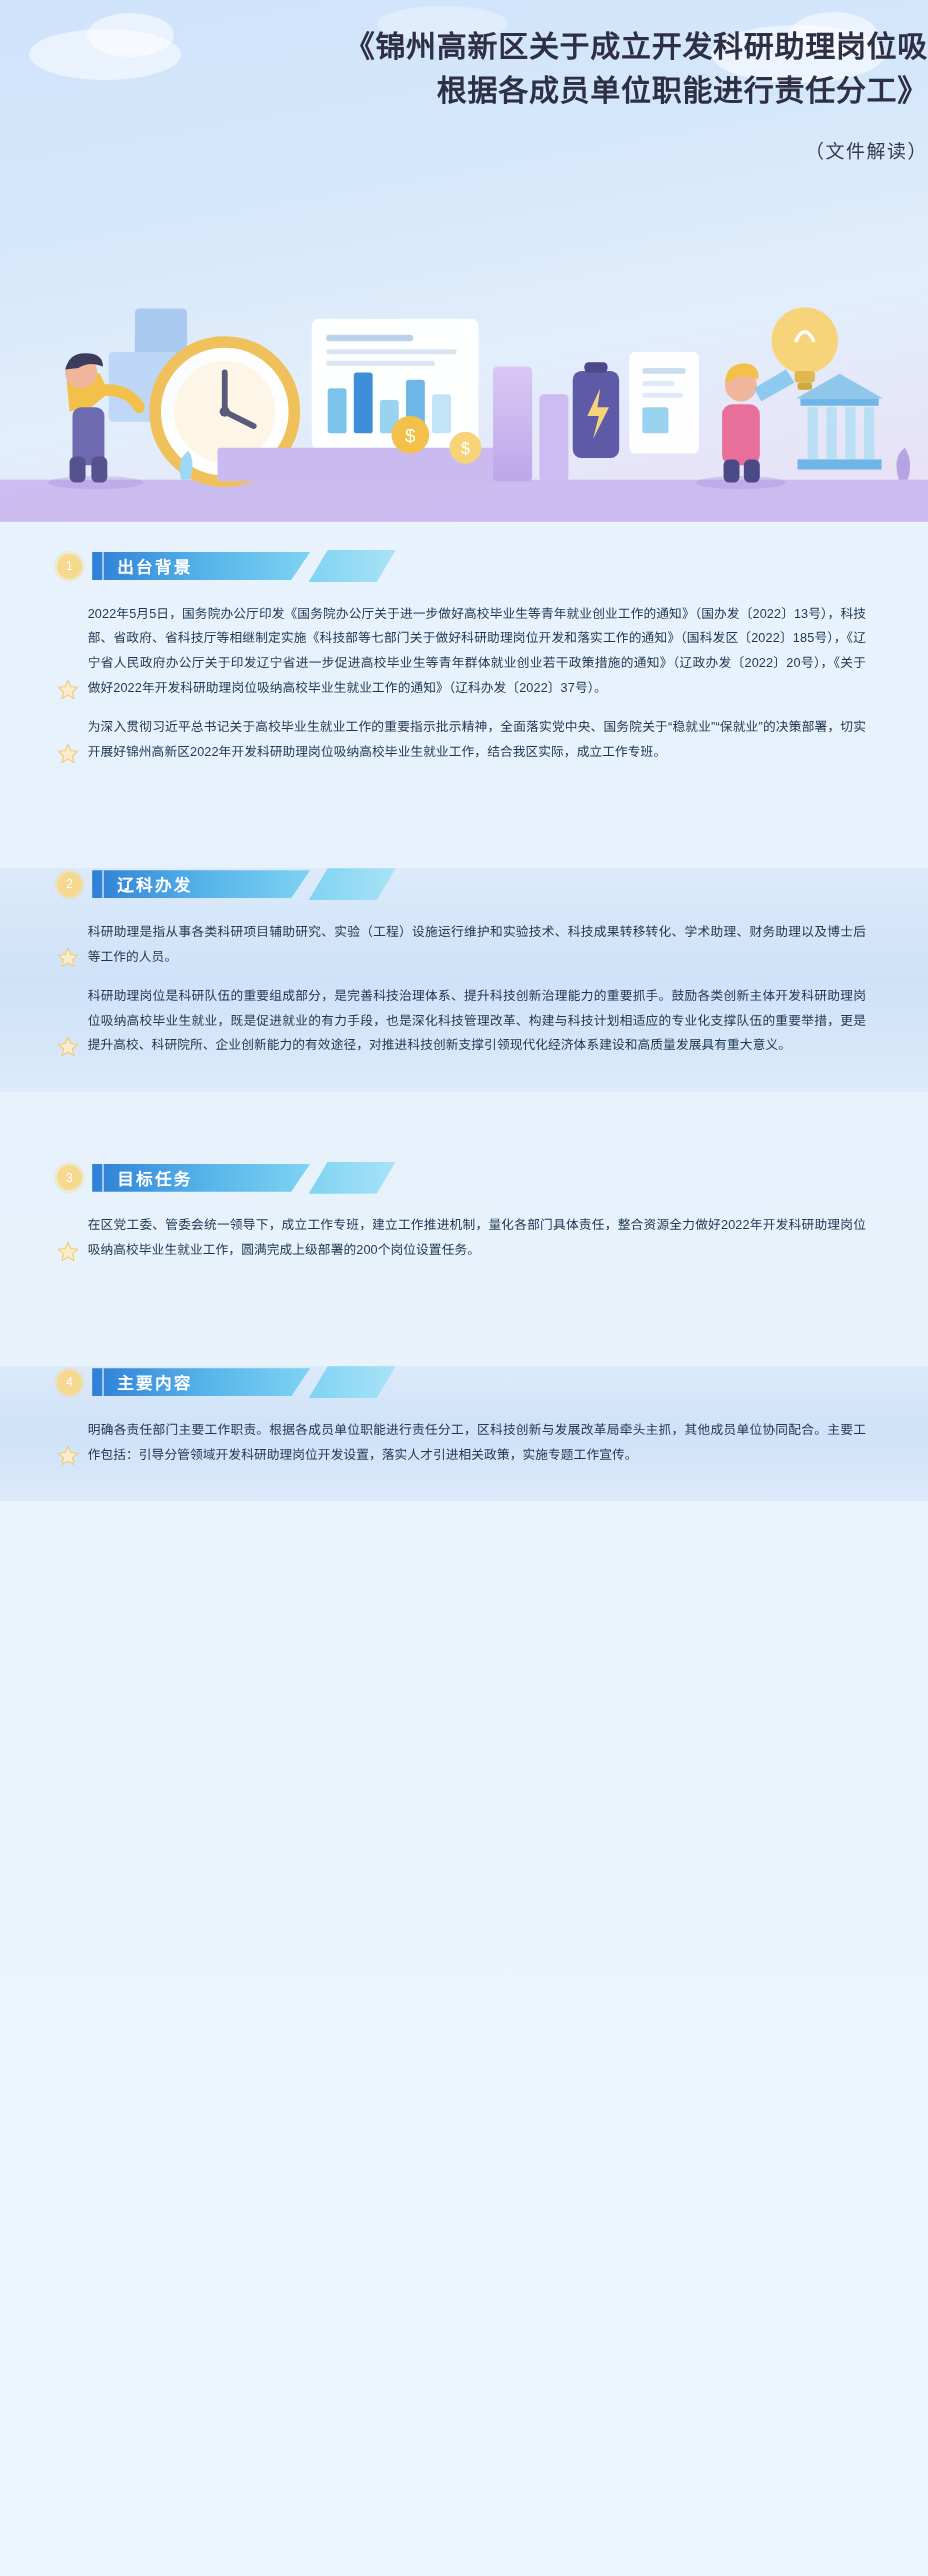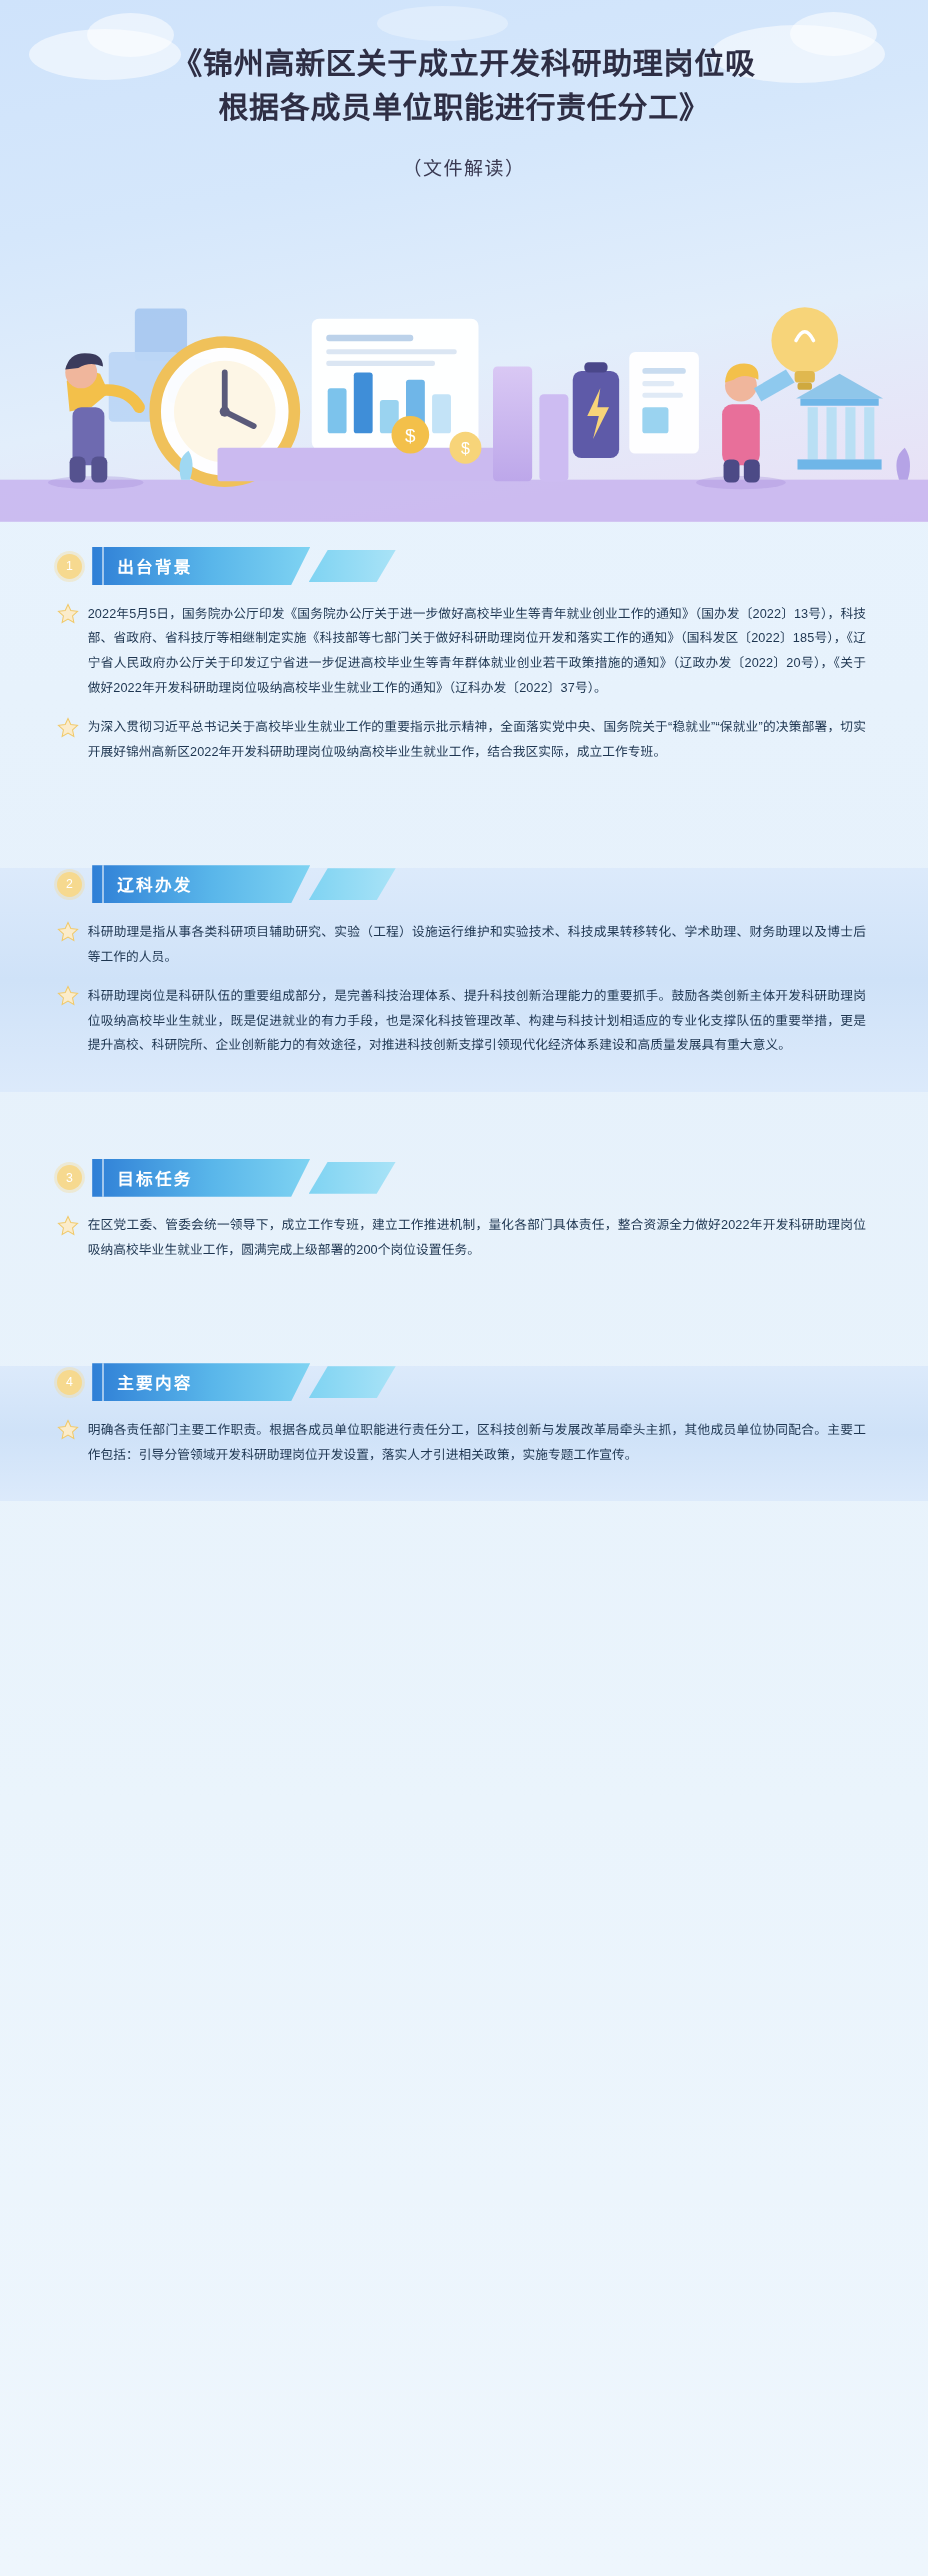--- a/index.html
+++ b/index.html
@@ -24,22 +24,22 @@
     width: 928px;
     height: 522px;
     background: linear-gradient(170deg,#cfe3fb 0%, #d5e7fb 35%, #e2eefb 65%, #e9dff5 100%);
     overflow: hidden;
   }
   .hero-clouds { position:absolute; inset:0; }
   .cloud { position:absolute; background:#ffffff; opacity:.55; border-radius:50%; }
   .hero-title {
     position: relative;
     z-index: 5;
-    padding-top: 42px;
-    text-align: center;
+    padding-top: 25px;
+    text-align: right;
   }
   .hero-title h1 {
     margin: 0;
     font-family: "Liberation Serif", "DejaVu Serif", serif;
     font-size: 30px;
     font-weight: 700;
     line-height: 1.45;
     letter-spacing: 0.7px;
     color: #2e2e44;
   }
@@ -71,21 +71,21 @@
     color: #ffffff;
     font-size: 12.3px;
     display:flex; align-items:center; justify-content:center;
     box-shadow: 0 0 0 2.9px rgba(246,217,143,.35);
     flex: 0 0 auto;
     margin-right: 10.2px;
     font-family: "Liberation Sans", sans-serif;
   }
   .ribbon {
     position: relative;
-    height: 38px;
+    height: 28px;
     min-width: 218px;
     background: linear-gradient(90deg,#2f7fd6 0%, #59b6ea 55%, #7fd3f2 100%);
     display:flex; align-items:center;
     padding: 0 46px 0 25px;
     color:#fff;
     font-size: 16.7px;
     font-weight: 700;
     letter-spacing: 2.2px;
     font-family: "Liberation Serif","DejaVu Serif", serif;
     clip-path: polygon(0 0, 100% 0, calc(100% - 19px) 100%, 0 100%);
@@ -98,21 +98,21 @@
   .ribbon-tail {
     width: 87px; height: 32px; margin-left: -1.5px;
     background: linear-gradient(90deg,#7fd3f2 0%, #a9e3f7 100%);
     clip-path: polygon(19px 0, 100% 0, calc(100% - 19px) 100%, 0 100%);
   }
 
   .body { padding: 0 62px 0 57px; }
   .para {
     position: relative;
     display: flex;
-    align-items: flex-start;
+    align-items: flex-end;
     margin-bottom: 14.5px;
   }
   .star {
     flex: 0 0 auto;
     width: 22px; height: 22px;
     margin: 1.5px 8.7px 0 0;
     color:#f3d48d;
   }
   .para p {
     margin: 0;

